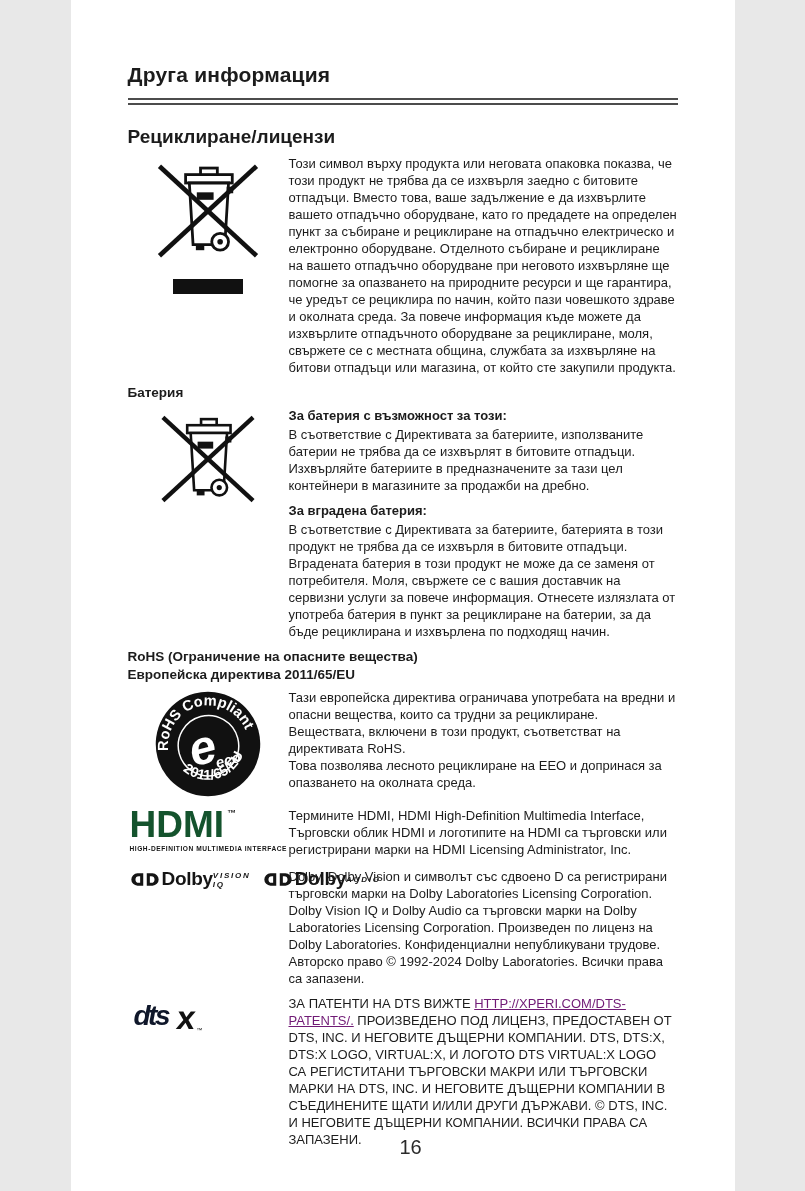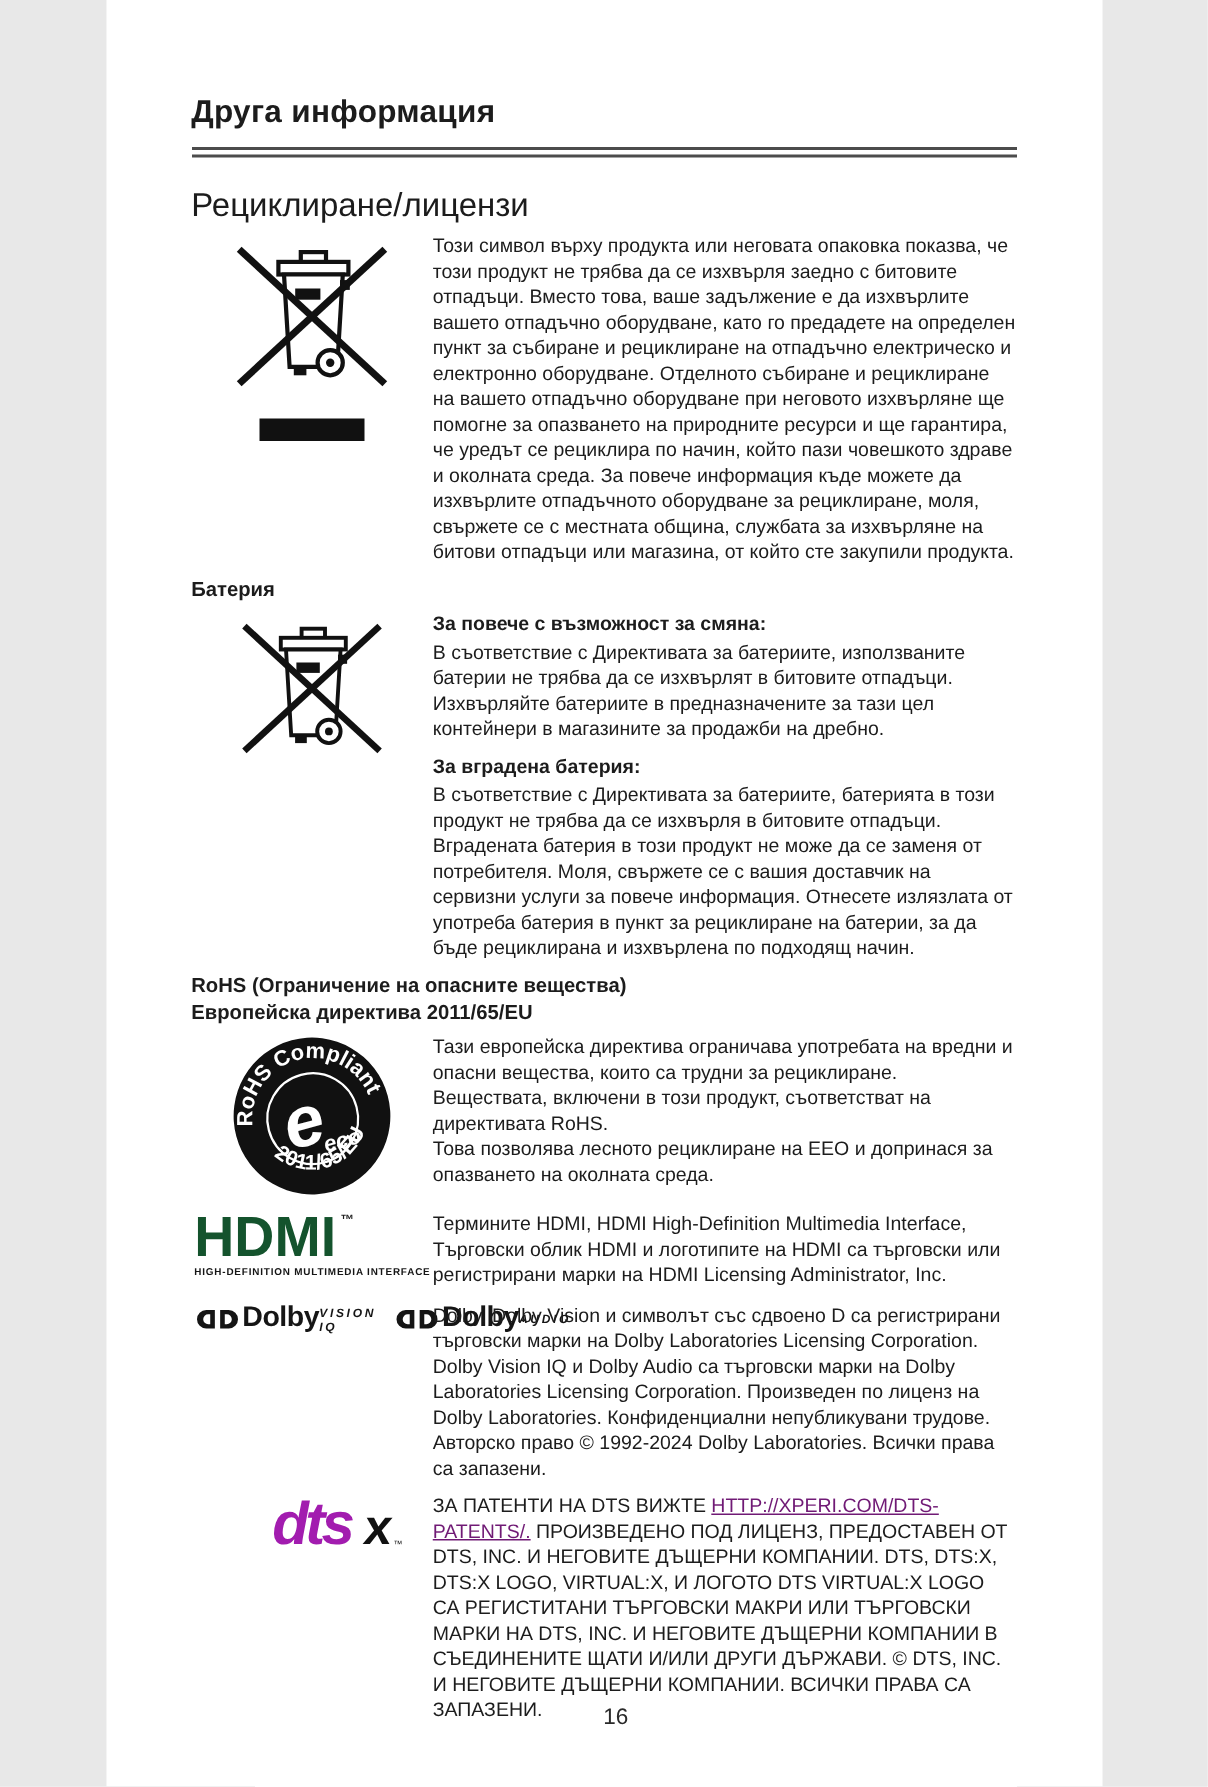--- a/index.html
+++ b/index.html
@@ -9,21 +9,21 @@
     margin:0 auto;
     background:#ffffff;
     box-sizing:border-box;
     padding:62px 57px 0 57px;
     overflow:hidden;
     font-family:"Liberation Sans", sans-serif;
     color:#1c1c1c;
   }
   h1.doc-title { font-size:21px; line-height:26px; font-weight:bold; margin:0 0 10px 0; letter-spacing:0.2px; }
   .double-rule { height:3px; border-top:2px solid #4c4c4c; border-bottom:2px solid #4c4c4c; margin:0 0 20px 0; }
-  h2.section-heading { font-size:22px; line-height:24px; font-weight:normal; margin:0 0 6px 0; }
+  h2.section-heading { font-size:19px; line-height:24px; font-weight:bold; margin:0 0 6px 0; }
   .subhead { font-size:13.5px; line-height:18px; font-weight:bold; margin:0 0 5px 0; }
   h3.mini-heading { font-size:13.5px; line-height:18px; font-weight:bold; margin:6px 0 5px 0; }
 
   .row { display:flex; align-items:flex-start; margin-bottom:8px; }
   .icon-col { width:161px; flex:0 0 161px; display:flex; flex-direction:column; align-items:center; }
   .text-col { flex:1; max-width:532px; }
   .text-col p { margin:0; font-size:13px; line-height:17px; }
   .text-col p.bold-lead { font-weight:bold; margin-bottom:2px; }
   .text-col p.gap-top { margin-top:8px; }
   .dts-text { font-size:13px; line-height:16.5px; }
@@ -41,25 +41,25 @@
 
   
   .dolby-col { flex-direction:row !important; justify-content:flex-start; gap:12px; padding-left:2px; box-sizing:border-box; }
   .dolby-logo { display:flex; flex-direction:row; align-items:center; }
   .dolby-top { display:flex; align-items:center; gap:2px; }
   .dolby-word { font-size:19px; font-weight:bold; color:#151515; letter-spacing:-0.3px; }
   .dolby-sub { font-size:8px; font-weight:bold; letter-spacing:1.8px; color:#151515; margin-top:1px;font-style:italic; }
 
   
   .dts-logo { display:flex; align-items:flex-end; padding-left:6px; box-sizing:border-box; width:100%; justify-content:flex-start; margin-top:4px; }
-  .dts-word { font-size:40px; line-height:34px; font-weight:bold; font-style:italic; letter-spacing:-2.5px; color:#a21caf;margin-left:48px; }
+  .dts-word { font-size:28px; line-height:34px; font-weight:bold; font-style:italic; letter-spacing:-2.5px; color:#0f172a; }
   .dts-x { font-size:33px; line-height:30px; font-weight:bold; color:#111; margin-left:9px; transform:skewX(-8deg); }
   .dts-tm { font-size:6px; color:#111; margin-left:1px; }
 
-  .page-number { position:absolute; left:16px; right:0; top:1136px; text-align:center; font-size:15px; color:#2a2a2a; }
+  .page-number { position:absolute; left:16px; right:0; top:1136px; text-align:center; font-size:20px; color:#2a2a2a; }
 
   svg text { font-family:"Liberation Sans", sans-serif; }
 </style>
 </head>
 <body>
 
 <div class="page">
 
   <h1 class="doc-title">Друга информация</h1>
   <div class="double-rule"></div>
@@ -99,21 +99,21 @@
         <rect x="48" y="40" width="18" height="8" fill="#111"></rect>
         <rect x="47" y="96" width="9" height="6" fill="#111"></rect>
         <circle cx="73" cy="93" r="9" fill="#fff" stroke="#111" stroke-width="3"></circle>
         <circle cx="73" cy="93" r="3" fill="#111"></circle>
         <rect x="80" y="34" width="7" height="7" fill="#111"></rect>
         <line x1="8" y1="12" x2="112" y2="108" stroke="#111" stroke-width="5"></line>
         <line x1="112" y1="12" x2="8" y2="108" stroke="#111" stroke-width="5"></line>
       </svg>
     </div>
     <div class="text-col">
-      <p class="bold-lead">За повече с възможност за смяна:</p>
+      <p class="bold-lead">За батерия с възможност за този:</p>
       <p>В съответствие с Директивата за батериите, използваните батерии не трябва да се изхвърлят в битовите отпадъци. Изхвърляйте батериите в предназначените за тази цел контейнери в магазините за продажби на дребно.</p>
       <p class="bold-lead gap-top">За вградена батерия:</p>
       <p>В съответствие с Директивата за батериите, батерията в този продукт не трябва да се изхвърля в битовите отпадъци. Вградената батерия в този продукт не може да се заменя от потребителя. Моля, свържете се с вашия доставчик на сервизни услуги за повече информация. Отнесете излязлата от употреба батерия в пункт за рециклиране на батерии, за да бъде рециклирана и изхвърлена по подходящ начин.</p>
     </div>
   </div>
 
   <div class="subhead">
     <div>RoHS (Ограничение на опасните вещества)</div>
     <div>Европейска директива 2011/65/EU</div>
   </div>

